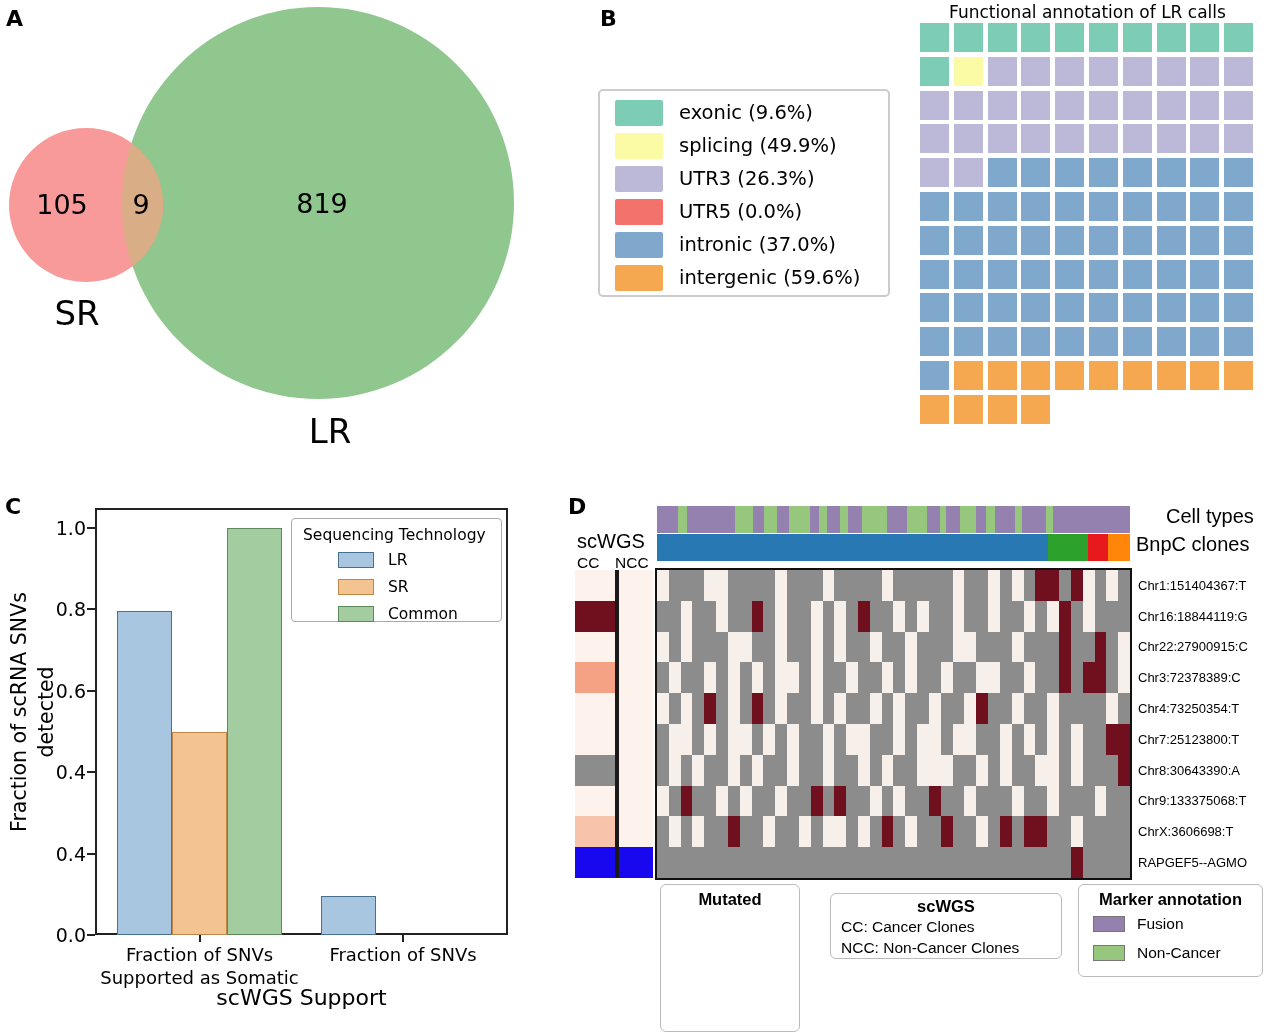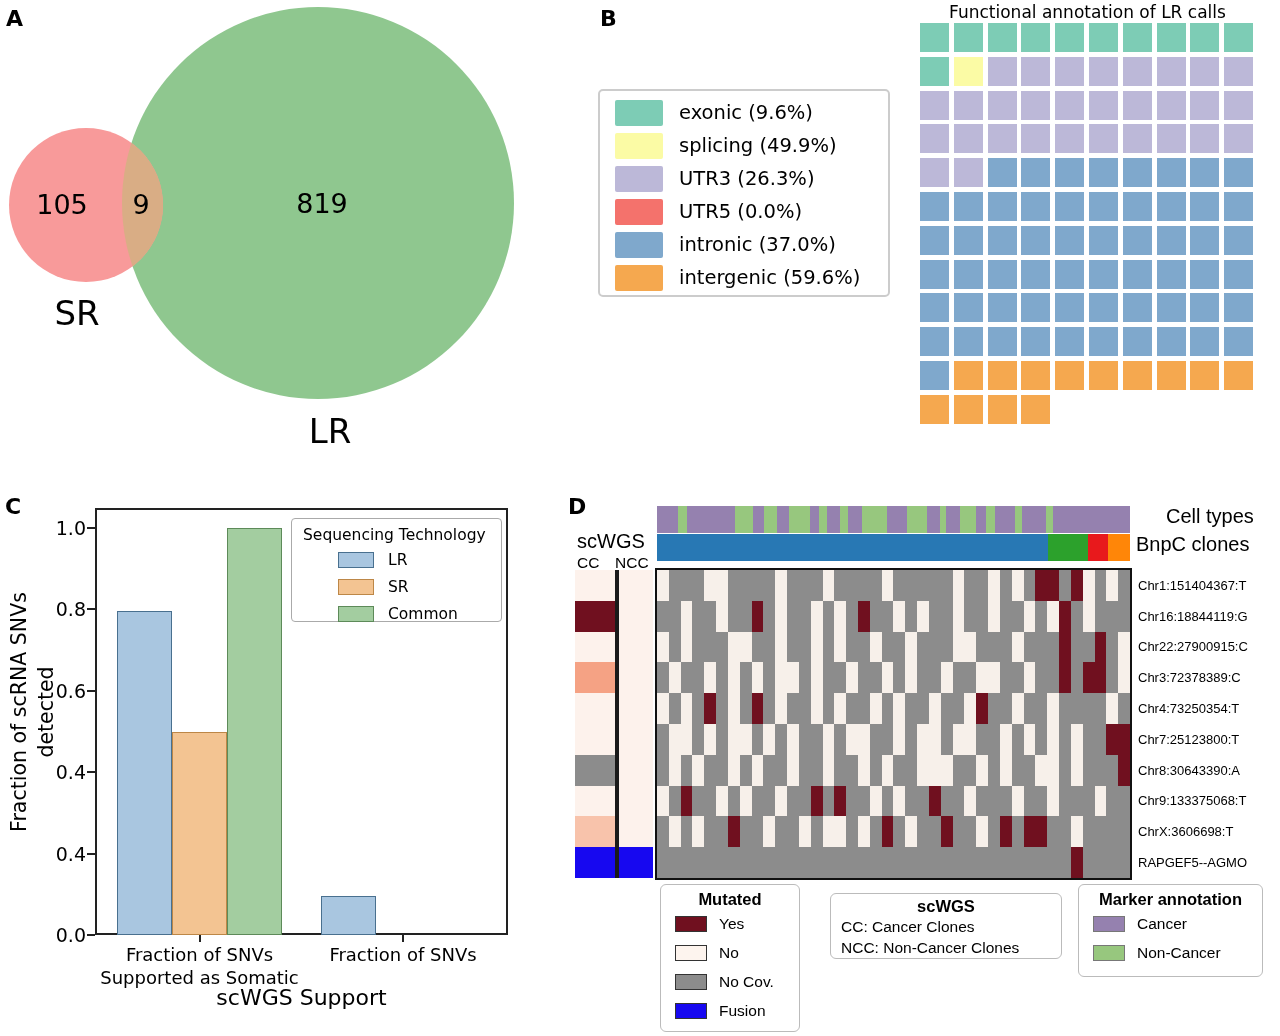--- a/index.html
+++ b/index.html
@@ -750,52 +750,34 @@
       <div>Chr4:73250354:T</div>
       <div>Chr7:25123800:T</div>
       <div>Chr8:30643390:A</div>
       <div>Chr9:133375068:T</div>
       <div>ChrX:3606698:T</div>
       <div>RAPGEF5--AGMO</div>
     </div>
 
   <div class="dlegend fd" style="left:660px;top:884px;width:140px;height:148px">
     <div class="dlegend-title">Mutated</div>
-    <div id="mutated-items">
-        <div class="dlegend-item">
-          <span class="dlegend-swatch" style="background: rgb(112, 16, 31);"></span>
-          <span class="dlegend-label">Yes</span>
-        </div>
-        <div class="dlegend-item">
-          <span class="dlegend-swatch" style="background: rgb(253, 244, 238);"></span>
-          <span class="dlegend-label">No</span>
-        </div>
-        <div class="dlegend-item">
-          <span class="dlegend-swatch" style="background: rgb(140, 140, 140);"></span>
-          <span class="dlegend-label">No Cov.</span>
-        </div>
-        <div class="dlegend-item">
-          <span class="dlegend-swatch" style="background: rgb(23, 8, 240);"></span>
-          <span class="dlegend-label">Fusion</span>
-        </div>
-      </div>
   </div>
   <div class="dlegend fd" style="left:830px;top:893px;width:232px;height:66px">
     <div class="dlegend-title" style="padding-top:3px">scWGS</div>
     <div class="scwgs-lines">
       <div>CC: Cancer Clones</div>
       <div>NCC: Non-Cancer Clones</div>
     </div>
   </div>
   <div class="dlegend fd" style="left:1078px;top:884px;width:185px;height:93px">
     <div class="dlegend-title">Marker annotation</div>
     <div id="marker-items">
         <div class="dlegend-item">
           <span class="dlegend-swatch" style="background: rgb(149, 129, 175); border-color: rgb(119, 119, 119);"></span>
-          <span class="dlegend-label">Cancer</span>
+          <span class="dlegend-label">Fusion</span>
         </div>
         <div class="dlegend-item">
           <span class="dlegend-swatch" style="background: rgb(151, 199, 126); border-color: rgb(119, 119, 119);"></span>
           <span class="dlegend-label">Non-Cancer</span>
         </div>
       </div>
   </div>
 
 </div>
 

